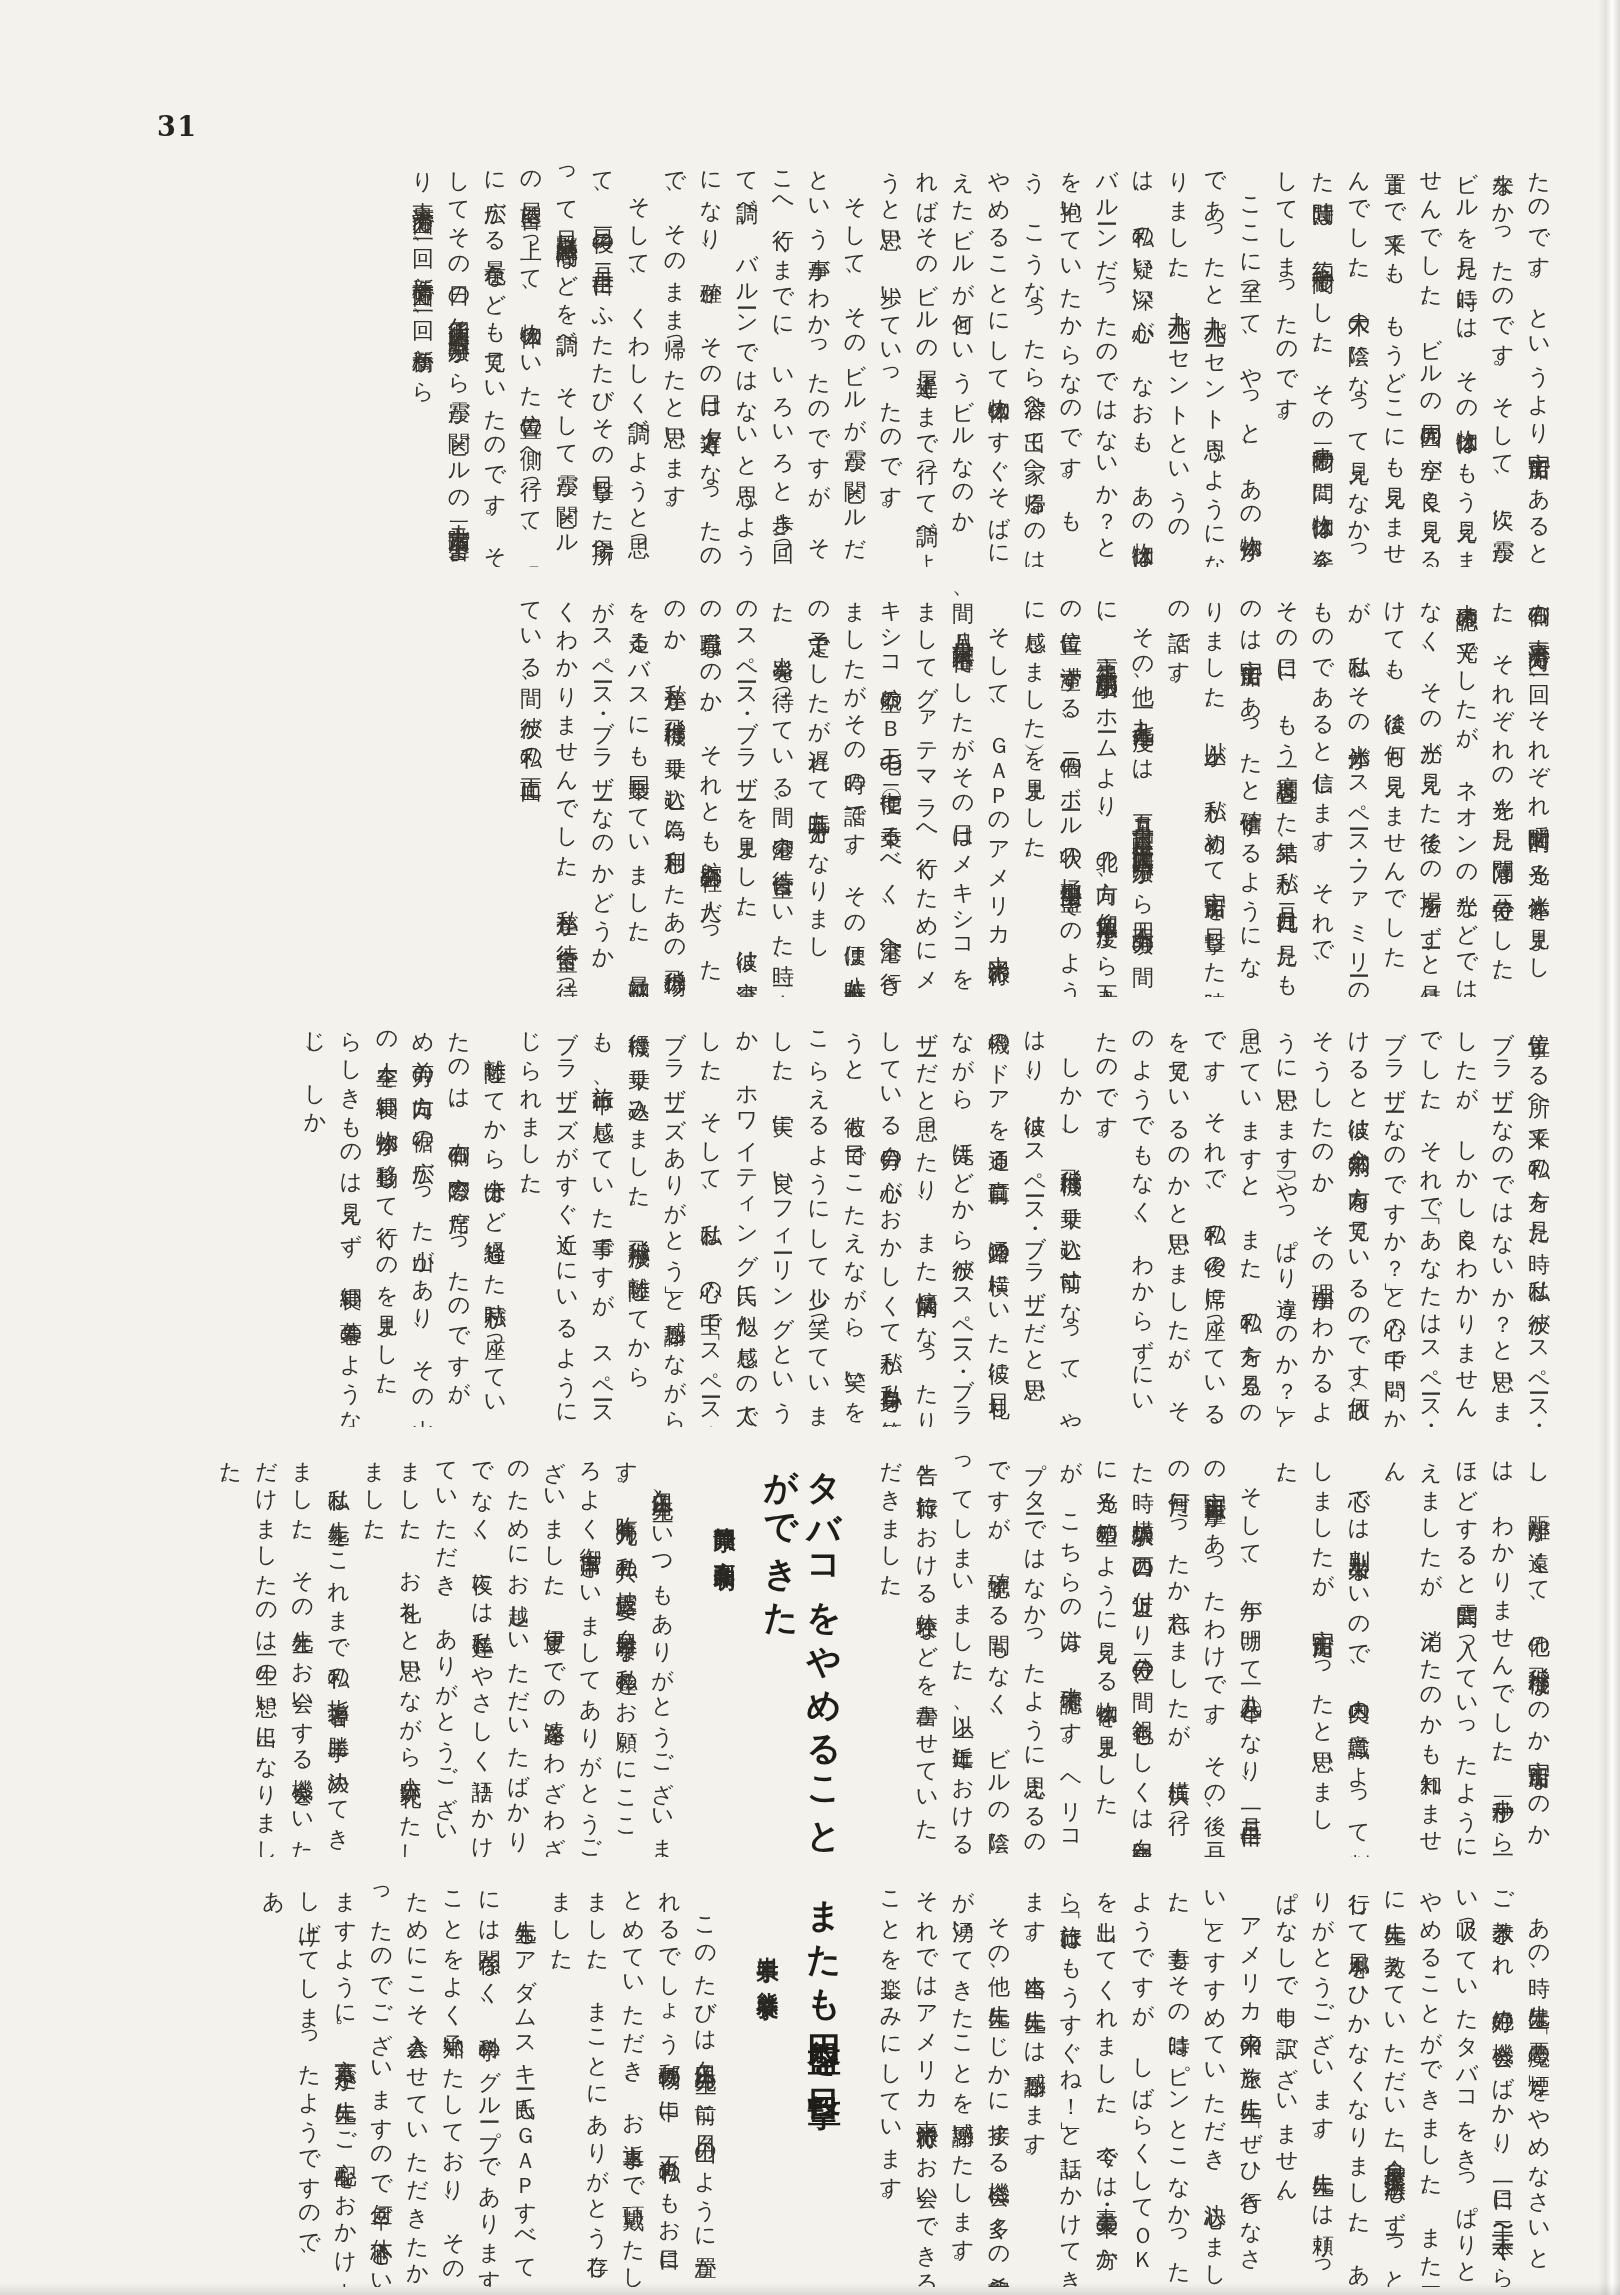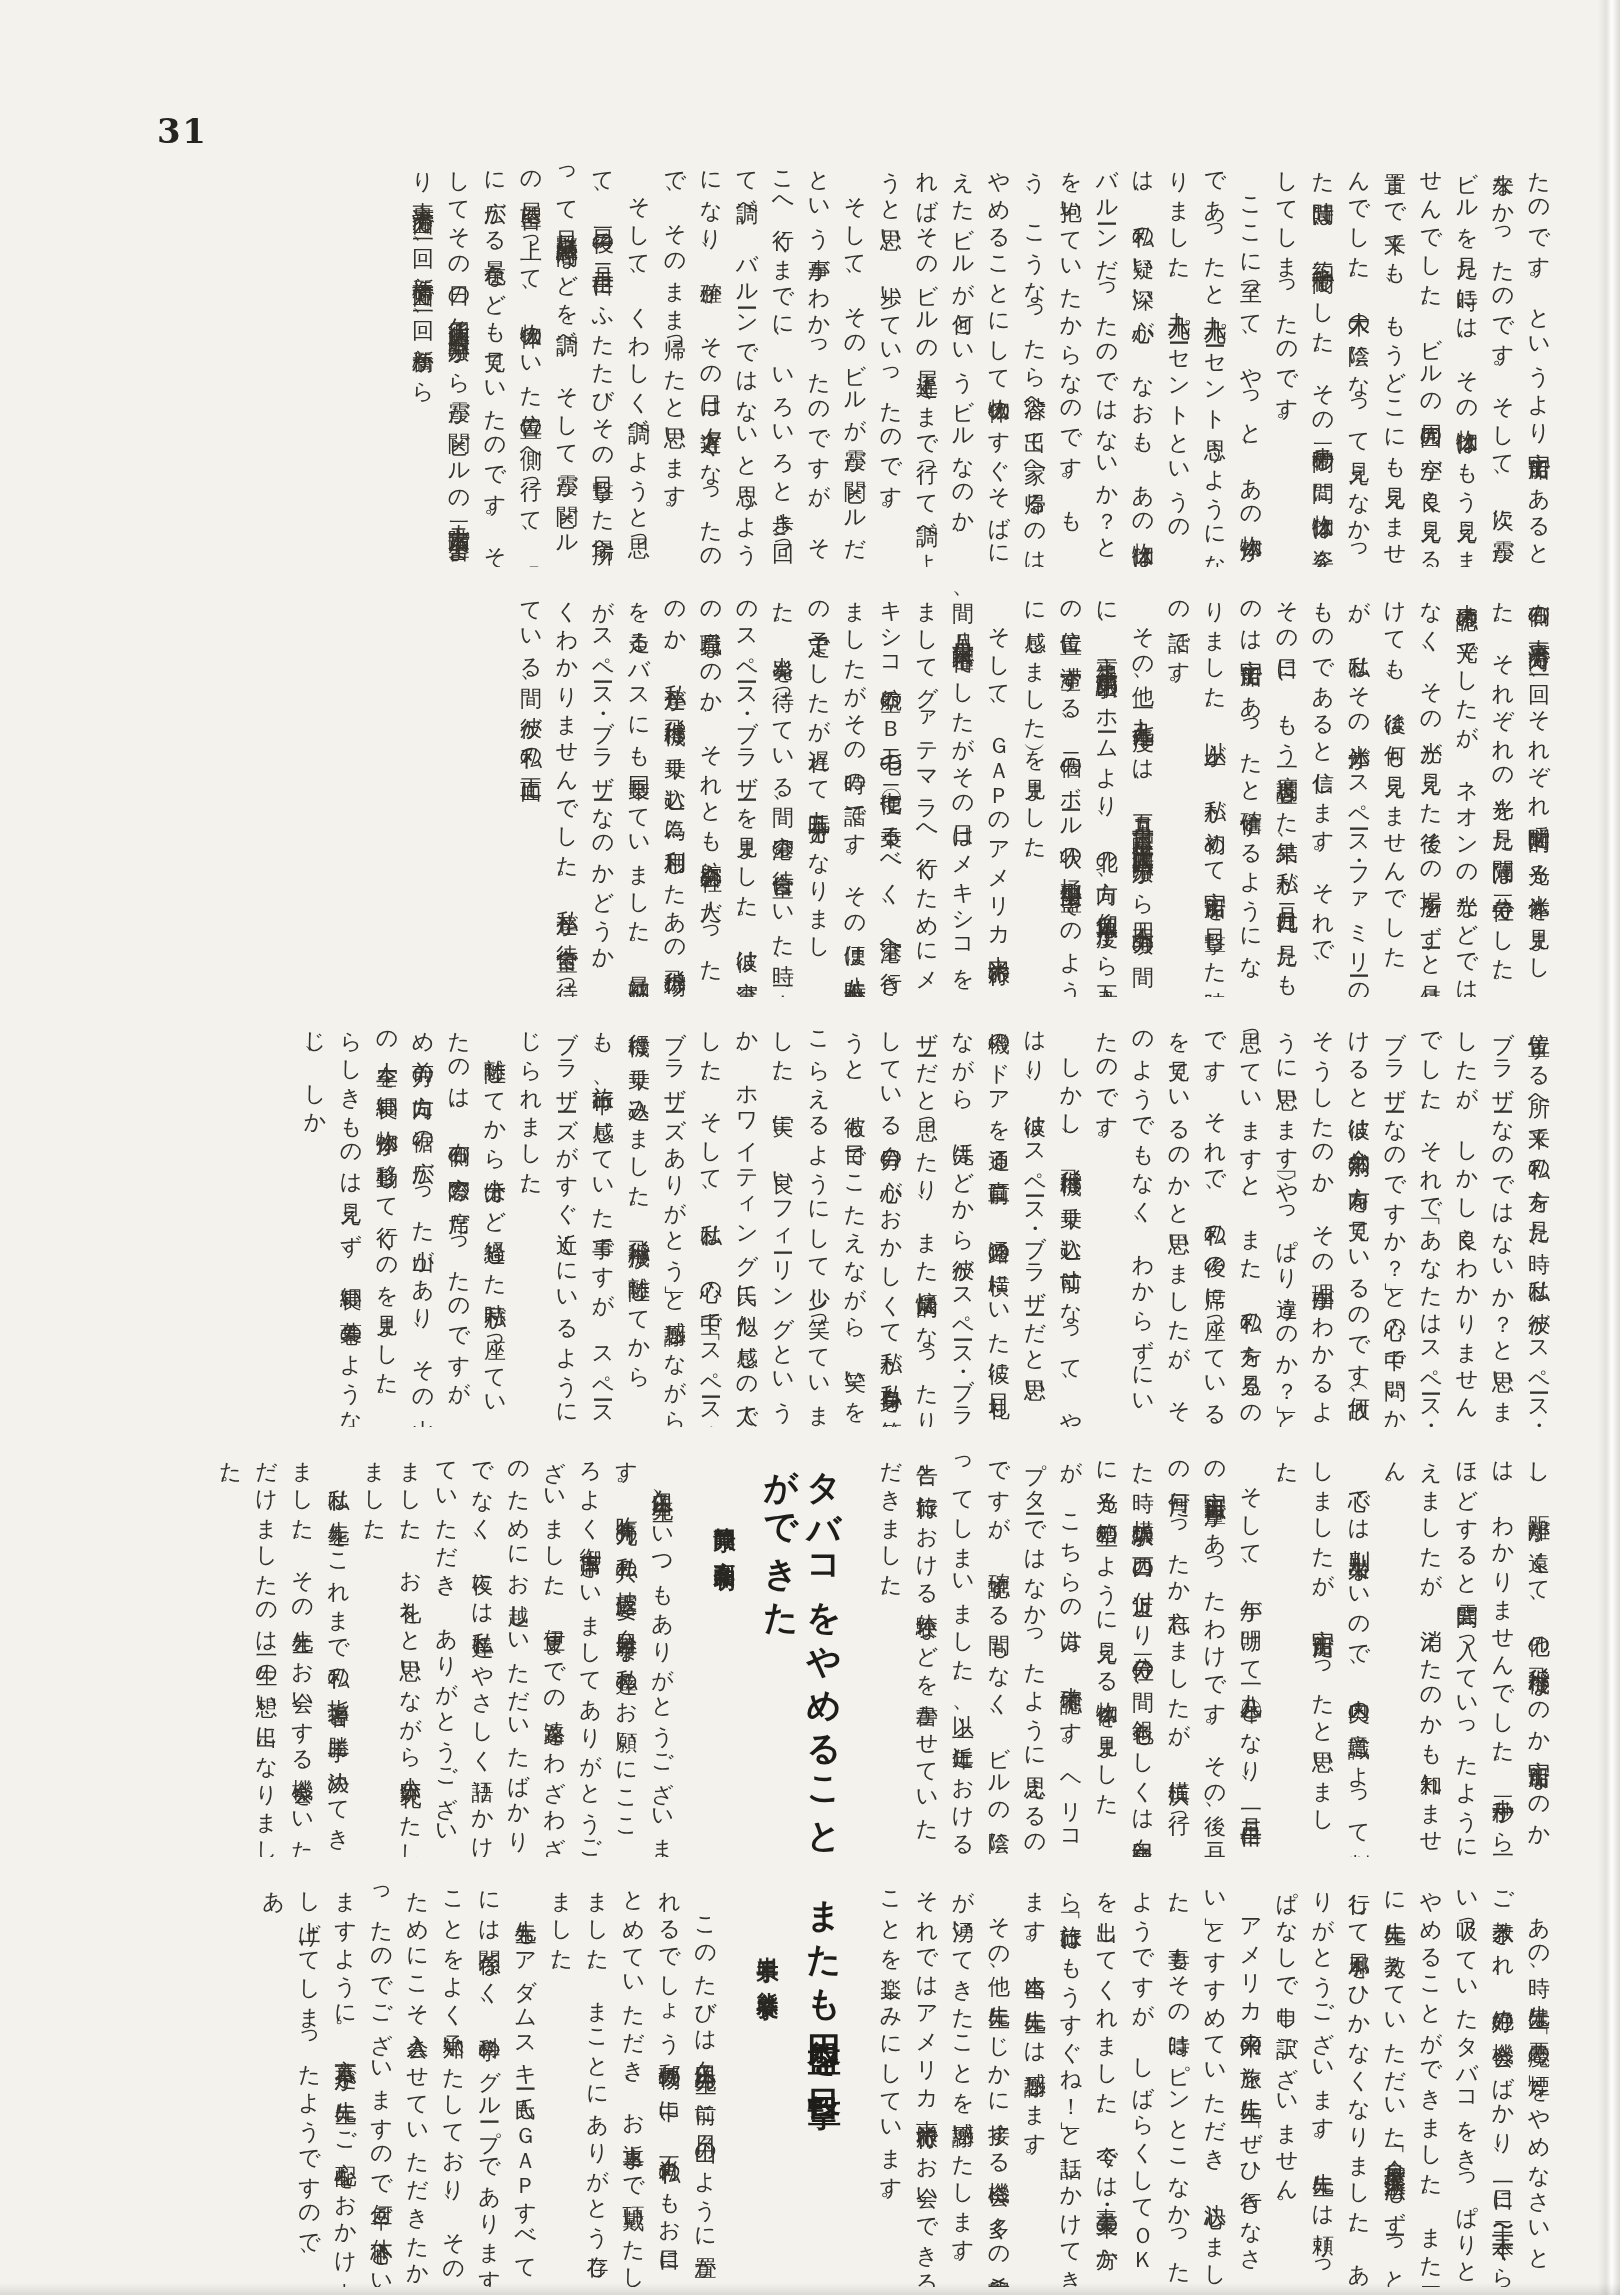--- a/index.html
+++ b/index.html
@@ -16,21 +16,21 @@
     background:linear-gradient(to right,rgba(0,0,0,0) 0%,rgba(0,0,0,0.07) 35%,rgba(255,255,255,0.85) 60%,rgba(0,0,0,0.12) 100%);
     pointer-events:none;
   }
   .page-edge-bottom{
     position:absolute;left:0;bottom:0;width:100%;height:12.2px;
     background:linear-gradient(to bottom,rgba(0,0,0,0) 0%,rgba(0,0,0,0.10) 100%);
     pointer-events:none;
   }
   .page-number{
     position:absolute;top:111px;left:157px;
-    font-size:34px;font-weight:bold;color:#262420;
+    font-size:27px;font-weight:bold;color:#262420;
     letter-spacing:1.5px;
   }
   .content{
     position:absolute;top:156px;right:64px;
   }
   .band{
     writing-mode:vertical-rl;
     text-orientation:mixed;
     width:1492px;height:411px;
     overflow:hidden;

